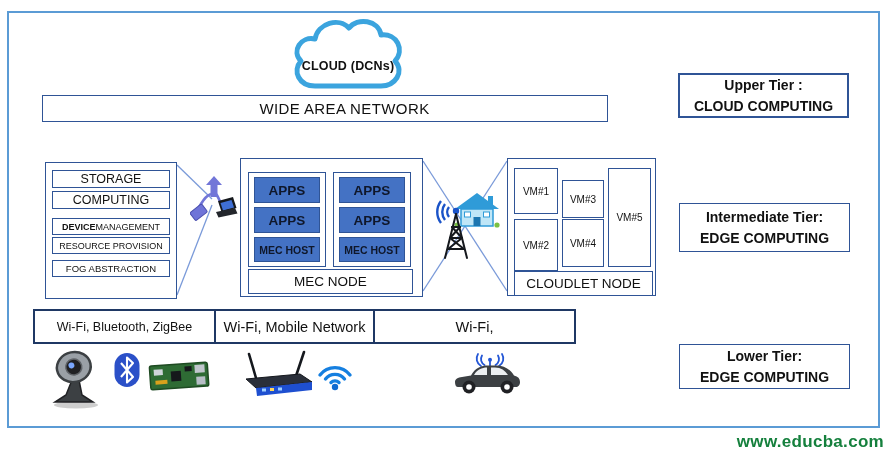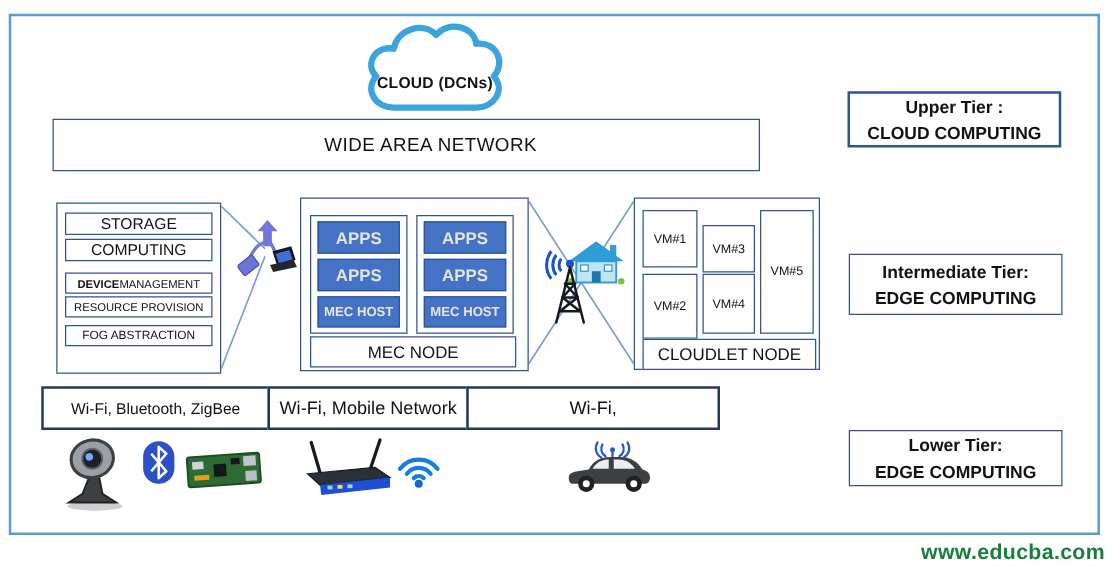--- a/index.html
+++ b/index.html
@@ -11,21 +11,21 @@
   .bluebox{border:1.4px solid #2f5496;background:#fff;display:flex;align-items:center;justify-content:center;text-align:center;}
   #outer-border{left:7px;top:11px;width:873px;height:417px;border:2.5px solid #5b9bd5;background:transparent;}
   #connectors{left:0;top:0;width:890px;height:455px;pointer-events:none;}
 
   
   #cloud{left:287px;top:12px;width:122px;height:86px;}
   #cloud svg{position:absolute;left:0;top:0;}
   #cloud .cloud-label{position:absolute;left:0;top:47px;width:100%;text-align:center;font-size:12.5px;font-weight:bold;letter-spacing:.2px;}
 
   
-  #wan-box{left:42px;top:95px;width:566px;height:42px;font-size:15px;letter-spacing:.4px;padding-left:39px;}
+  #wan-box{left:42px;top:95px;width:566px;height:27px;font-size:15px;letter-spacing:.4px;padding-left:39px;}
 
   
   .tierbox{border:2px solid #2f5496;background:#fff;text-align:center;font-size:14px;line-height:1.5;display:flex;flex-direction:column;justify-content:center;font-weight:bold;}
   #tier-upper{left:678px;top:73px;width:171px;height:45px;}
   #tier-intermediate{left:679px;top:203px;width:171px;height:49px;border-width:1.5px;}
   #tier-lower{left:679px;top:344px;width:171px;height:45px;border-width:1.5px;}
 
   
   #fc-group{left:45px;top:162px;width:132px;height:137px;border:1.5px solid #2f5496;background:#fff;padding:7px 6px 6px 6px;display:flex;flex-direction:column;}
   .fc-row{border:1.2px solid #2f5496;display:flex;align-items:center;justify-content:center;text-align:right;flex:none;}
@@ -35,21 +35,21 @@
   #fc-device .b{font-weight:bold;}
   #fc-resource{height:15px;font-size:9px;margin-top:2px;}
   #fc-fog{height:15px;font-size:9.5px;margin-top:6px;}
   #fc-label{height:20px;font-size:14.5px;margin-top:6px;}
 
   
   #mec-group{left:240px;top:158px;width:183px;height:139px;border:1.5px solid #2f5496;background:#fff;}
   .mec-col{position:absolute;top:13px;width:78px;height:95px;border:1.2px solid #2f5496;padding:4px 5px;display:flex;flex-direction:column;gap:4px;box-sizing:border-box;}
   #mec-col1{left:7px;}
   #mec-col2{left:92px;}
-  .mec-cell{background:#4472c4;border:1px solid #2f5496;color:#e5e5e5;font-weight:bold;display:flex;align-items:center;justify-content:center;flex:1;font-size:13.5px;box-sizing:border-box;}
+  .mec-cell{background:#4472c4;border:1px solid #2f5496;color:#0f172a;font-weight:bold;display:flex;align-items:center;justify-content:center;flex:1;font-size:13.5px;box-sizing:border-box;}
   .mec-cell.host{font-size:10.5px;flex:.95;}
   #mec-label{position:absolute;left:7px;top:110px;width:163px;height:23px;font-size:13.5px;}
 
   
   #cloudlet-group{left:507px;top:158px;width:149px;height:138px;border:1.5px solid #2f5496;background:#fff;}
   .vm{position:absolute;border:1.2px solid #2f5496;background:#fff;display:flex;align-items:center;justify-content:center;font-size:10px;box-sizing:border-box;}
   #vm1{left:6px;top:9px;width:44px;height:46px;}
   #vm3{left:54px;top:21px;width:42px;height:38px;}
   #vm5{left:100px;top:9px;width:43px;height:99px;}
   #vm2{left:6px;top:60px;width:44px;height:52px;}

